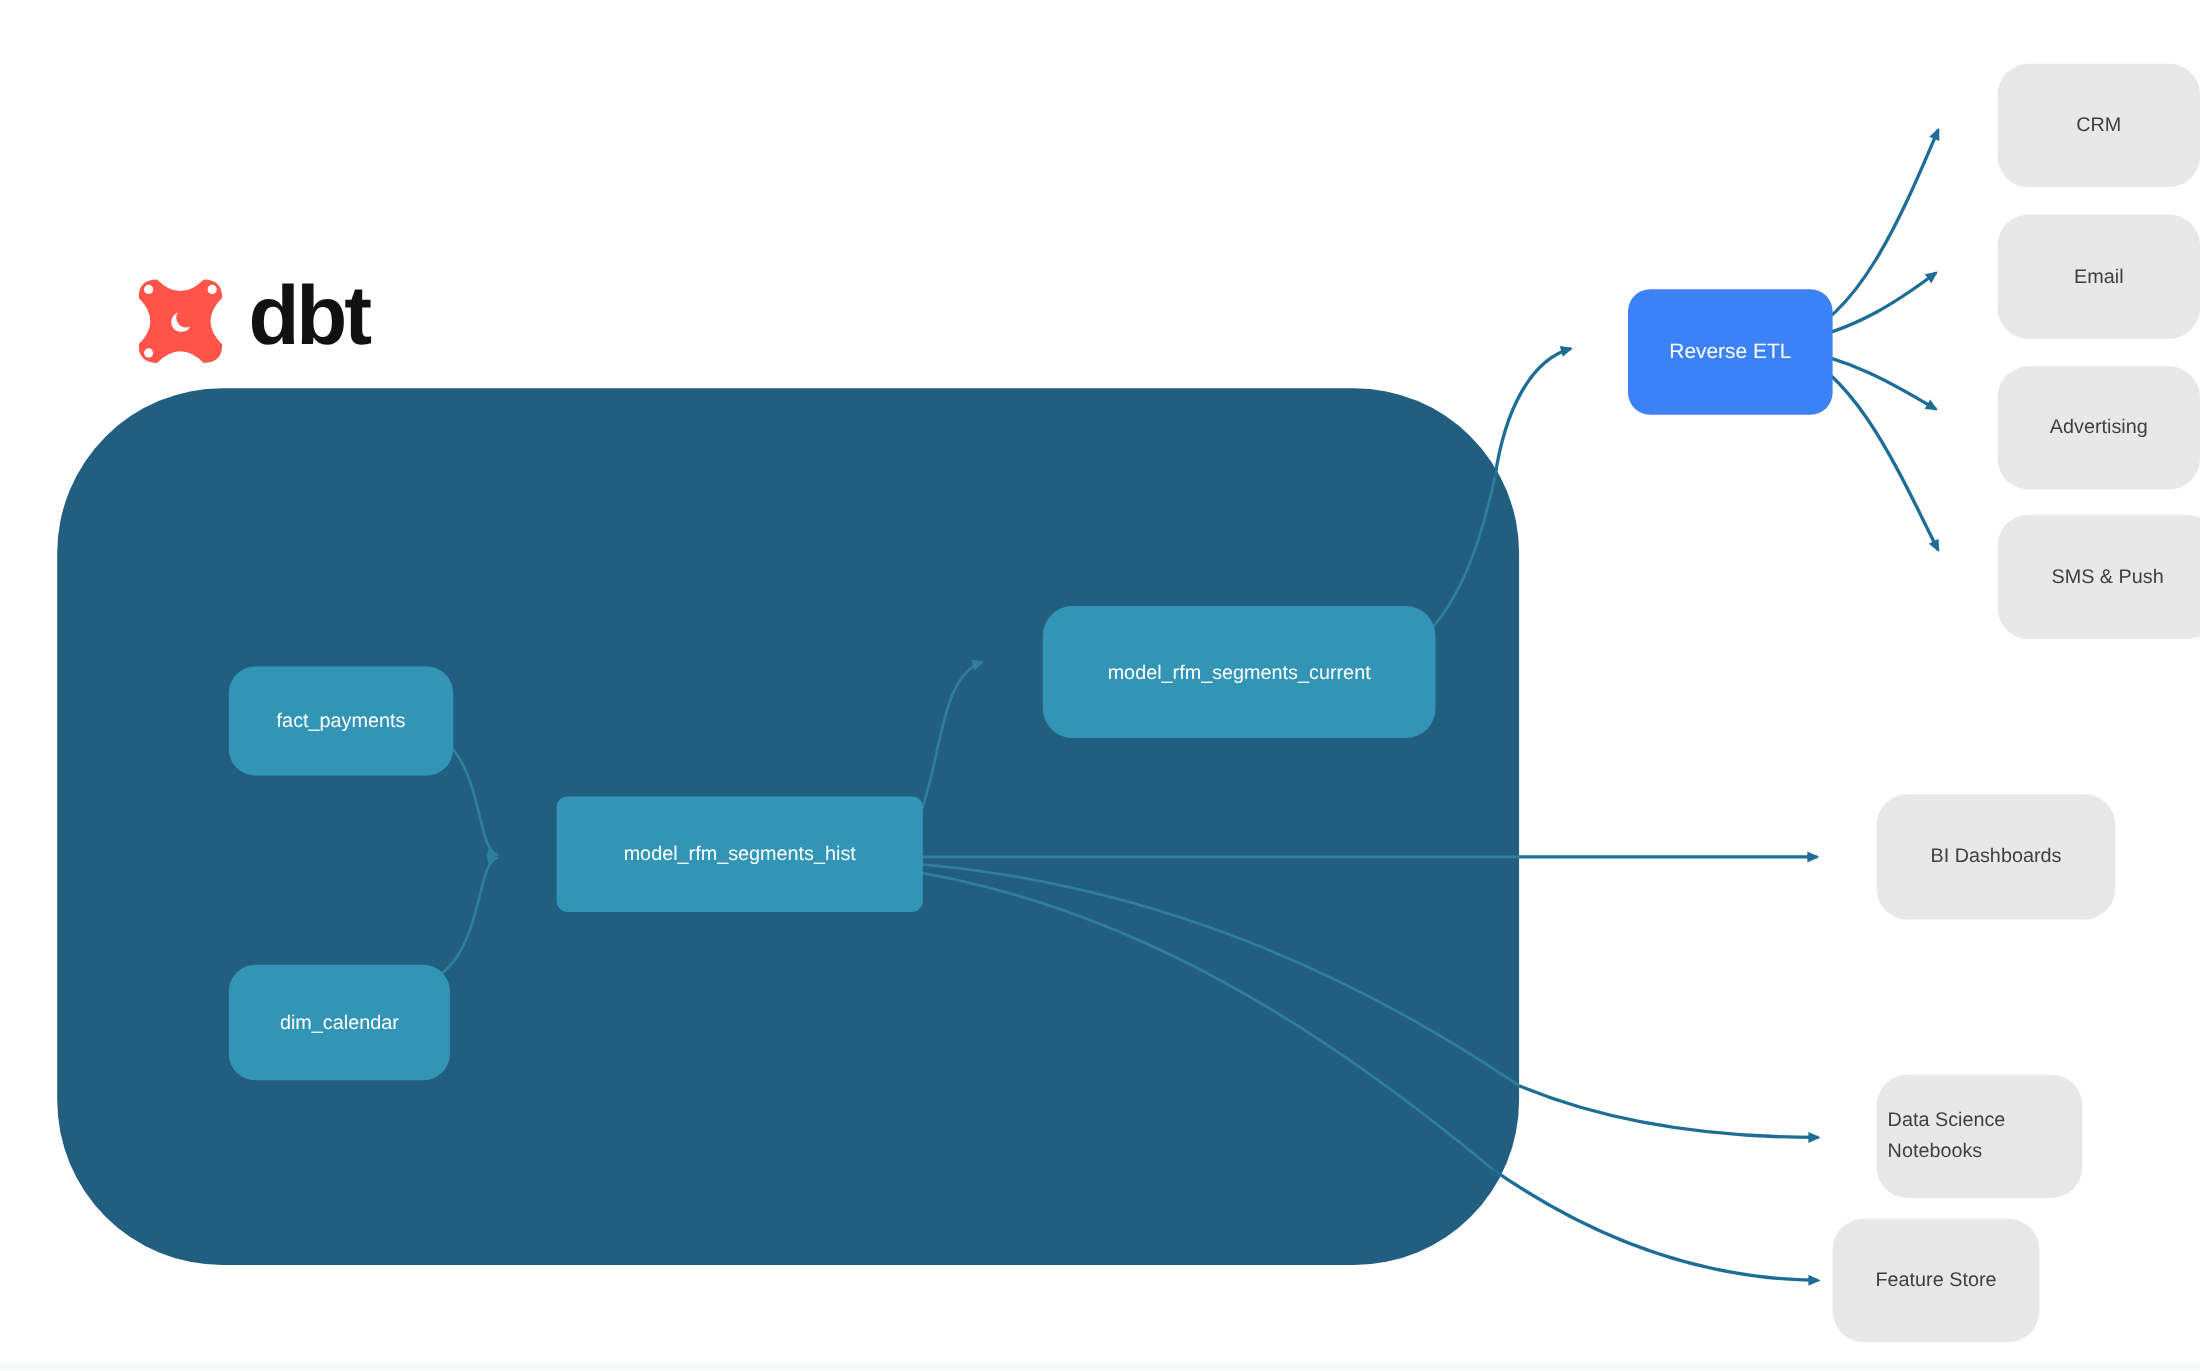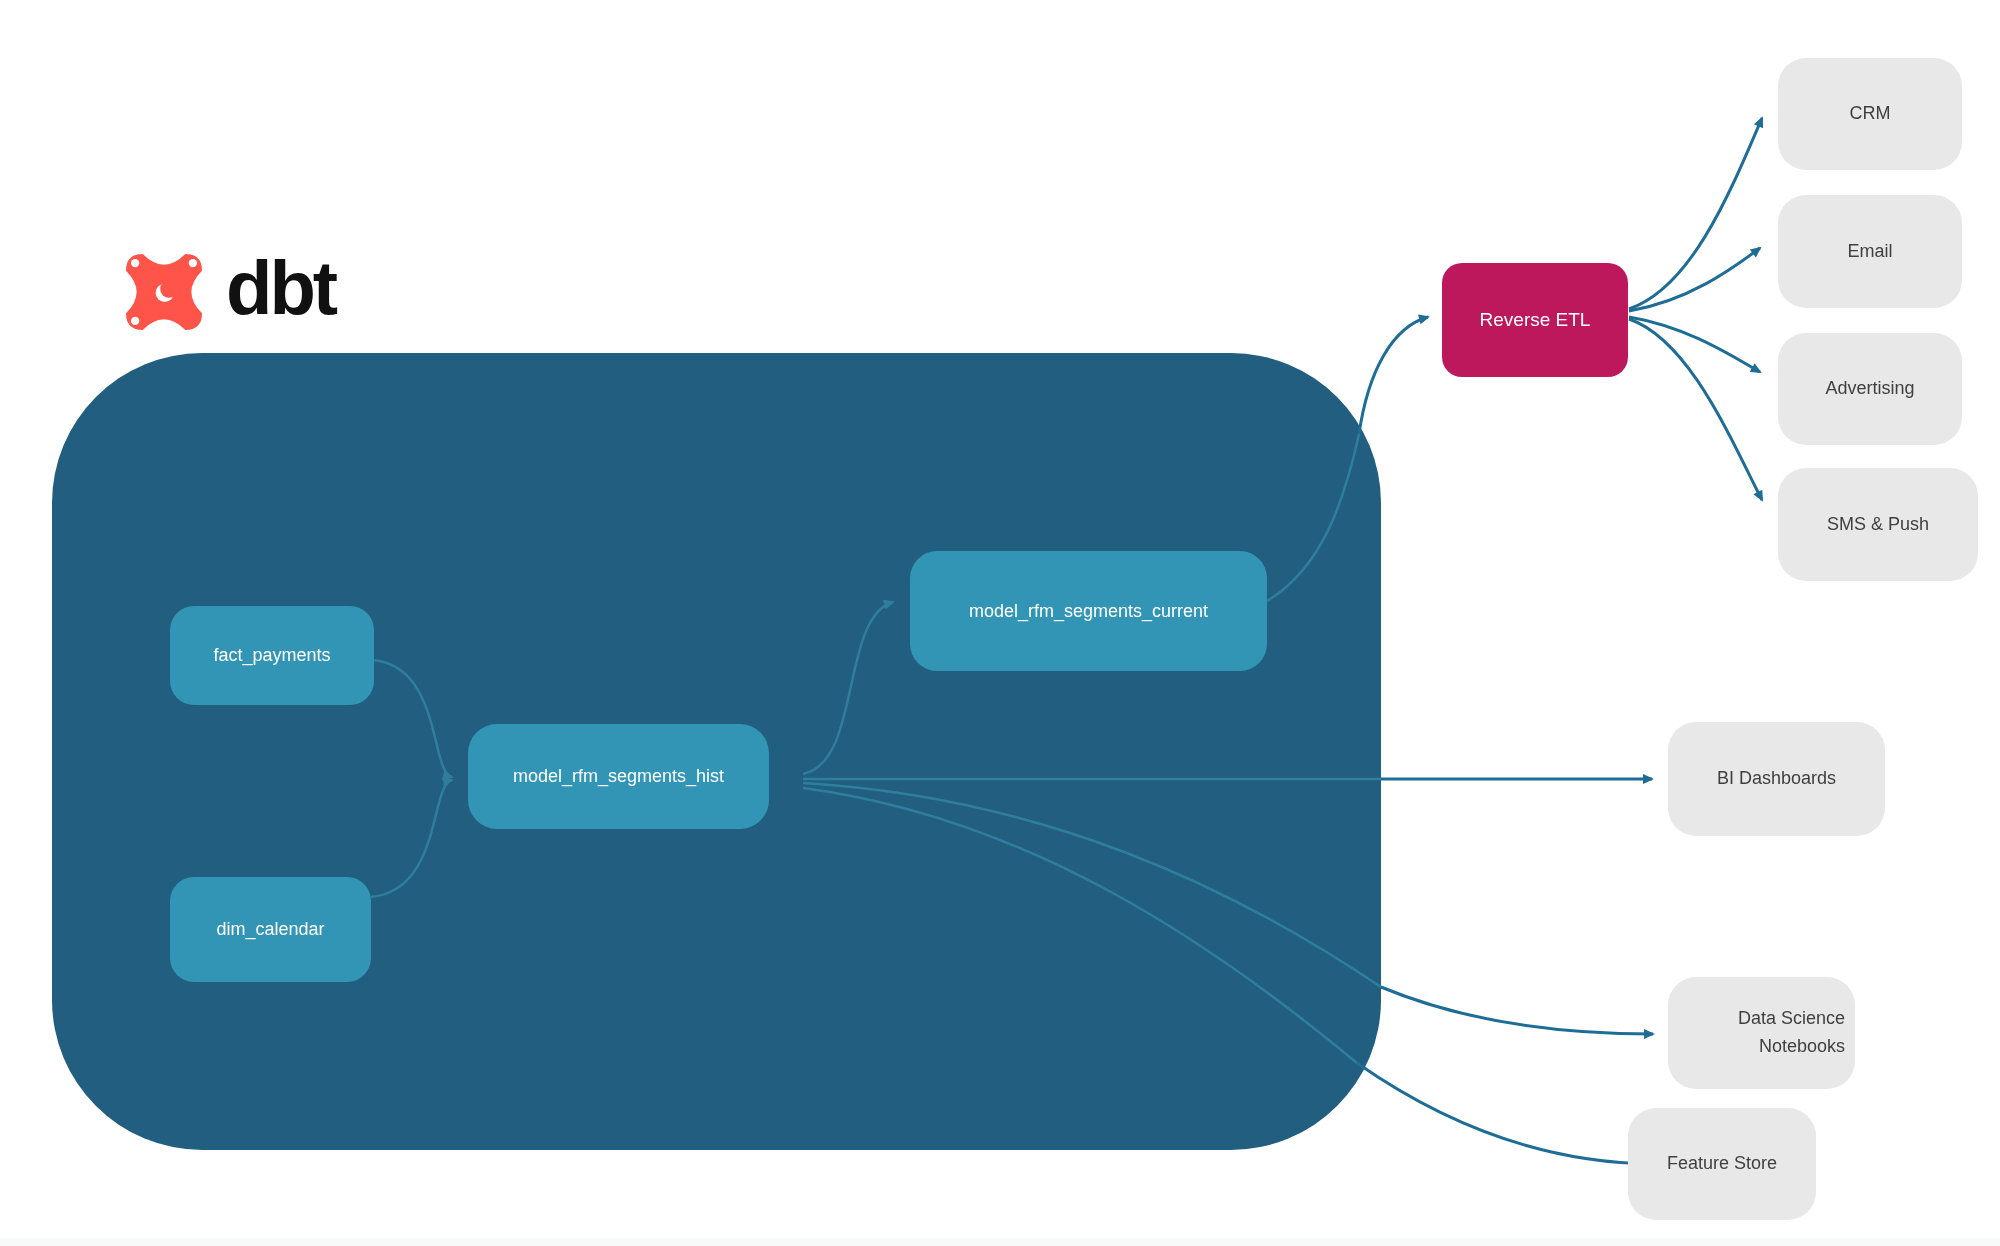--- a/index.html
+++ b/index.html
@@ -20,24 +20,24 @@
     position:absolute;left:52px;top:353px;width:1329px;height:797px;
     background:#215E7F;border-radius:150px;z-index:1;
   }
   
   .edges{position:absolute;left:0;top:0;z-index:2;pointer-events:none;}
   .edge-light{stroke:#2F7E9D;stroke-width:2.5;fill:none;}
   .edge-dark{stroke:#1E6D96;stroke-width:3;fill:none;}
   
   .node{
     position:absolute;display:flex;align-items:center;justify-content:center;
-    text-align:right;z-index:3;box-sizing:border-box;padding:0 14px;
+    text-align:left;z-index:3;box-sizing:border-box;padding:0 14px;margin-left:38px;
   }
   .node-model{background:#3295B5;color:#ffffff;border-radius:24px;font-size:18px;}
-  .node-green{background:#be185d;color:#ffffff;border-radius:20px;font-size:19px;}
+  .node-green{background:#3b82f6;color:#ffffff;border-radius:20px;font-size:19px;}
   .node-dest{background:#E8E8E8;color:#3F3F3F;border-radius:28px;font-size:18px;line-height:1.55;}
   
   .bottom-edge{
     position:absolute;left:0;bottom:0;width:2000px;height:8px;
     background:#f8fafa;z-index:0;
   }
 </style>
 </head>
 <body>
 
@@ -84,21 +84,21 @@
 </svg>
 
 <div class="node node-model" style="left:170px;top:606px;width:204px;height:99px;">
   <span>fact_payments</span>
 </div>
 
 <div class="node node-model" style="left:170px;top:877px;width:201px;height:105px;">
   <span>dim_calendar</span>
 </div>
 
-<div class="node node-model" style="left:468px;top:724px;width:301px;height:105px;border-radius:29px;">
+<div class="node node-model" style="left:468px;top:724px;width:333px;height:105px;border-radius:10px;">
   <span>model_rfm_segments_hist</span>
 </div>
 
 <div class="node node-model" style="left:910px;top:551px;width:357px;height:120px;border-radius:27px;">
   <span>model_rfm_segments_current</span>
 </div>
 
 <div class="node node-green" style="left:1442px;top:263px;width:186px;height:114px;">
   <span>Reverse ETL</span>
 </div>

